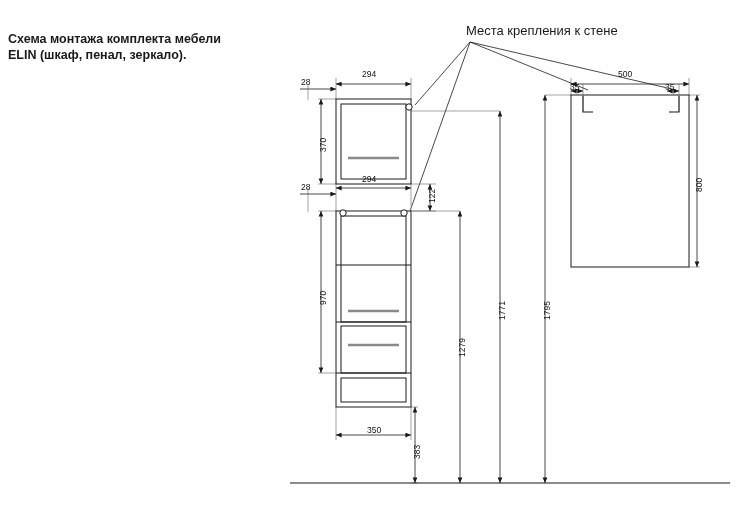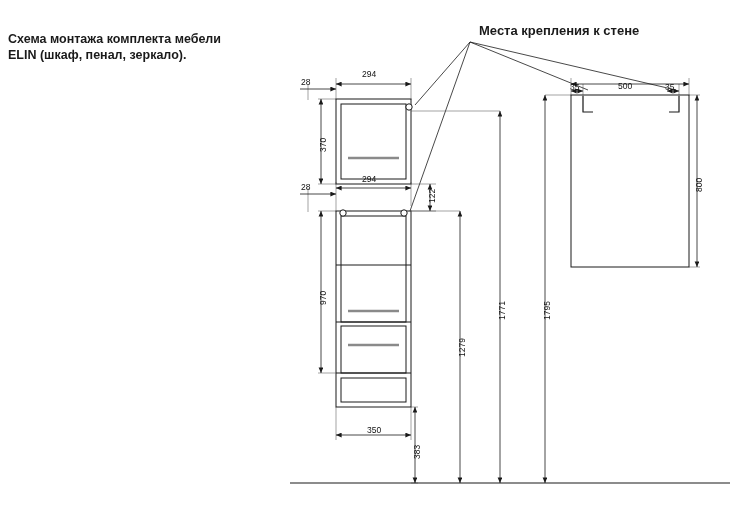--- a/index.html
+++ b/index.html
@@ -29,23 +29,23 @@
     font-weight: 700;
     line-height: 16px;
     white-space: pre-line;
   }
   #title-left {
     left: 8px;
     top: 31px;
     font-weight: 700;
   }
   #title-wall {
-    left: 479px;
+    left: 466px;
     top: 23px;
-    font-weight: 700;
+    font-weight: 400;
     font-size: 13px;
     white-space: nowrap;
   }
   .dim {
     position: absolute;
     font-size: 8.5px;
     color: #111;
     font-family: "Liberation Sans", sans-serif;
     white-space: nowrap;
   }
@@ -199,18 +199,18 @@
 
   <div class="dim vert" style="left:318px; top:305px;">970</div>
 
   <div class="dim" style="left:367px; top:425px;">350</div>
   <div class="dim vert" style="left:412px; top:459px;">383</div>
 
   <div class="dim vert" style="left:457px; top:357px;">1279</div>
   <div class="dim vert" style="left:497px; top:320px;">1771</div>
   <div class="dim vert" style="left:542px; top:320px;">1795</div>
 
-  <div class="dim" style="left:618px; top:69px;margin-top:12px;">500</div>
+  <div class="dim" style="left:618px; top:69px;">500</div>
   <div class="dim" style="left:570px; top:82px;">35</div>
   <div class="dim" style="left:665px; top:82px;">35</div>
   <div class="dim vert" style="left:694px; top:192px;">800</div>
 
 </div>
 
 </body></html>

